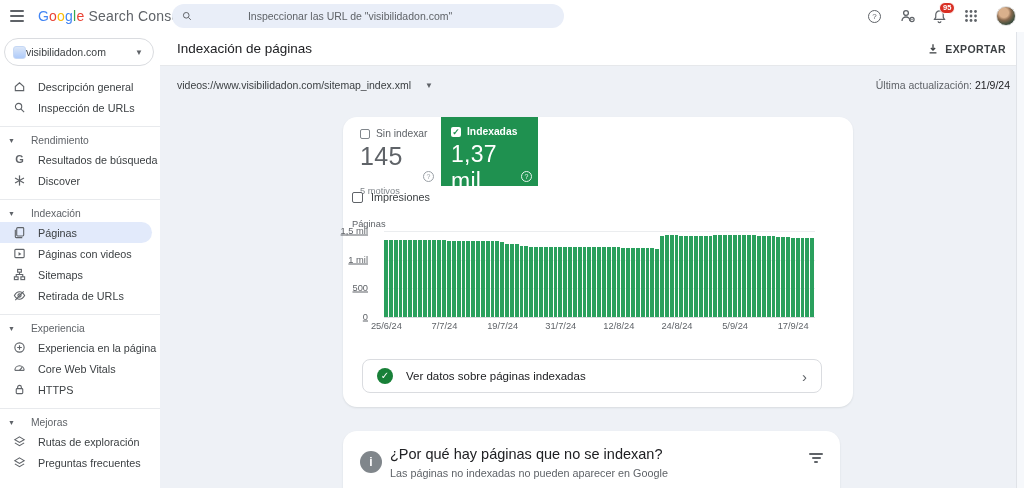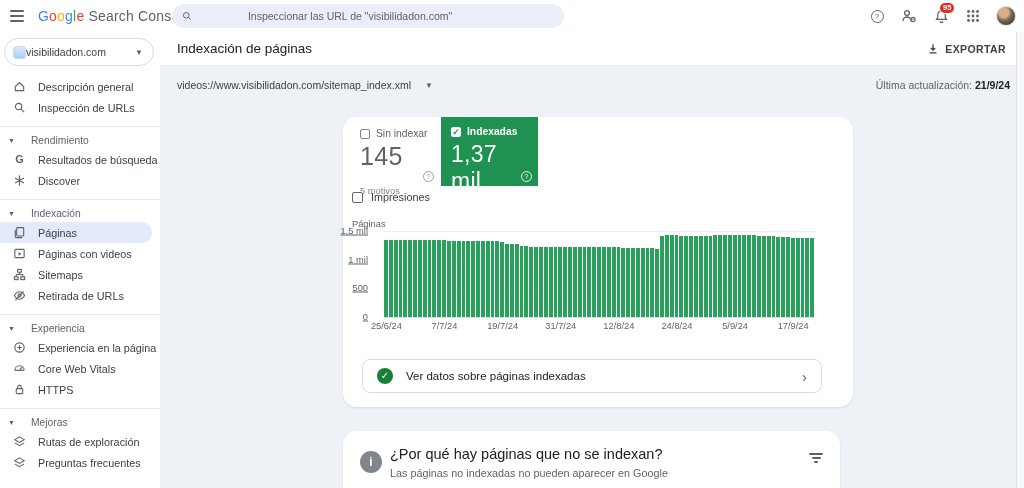--- a/index.html
+++ b/index.html
@@ -12,21 +12,21 @@
   .hamburger { width:32px; height:32px; display:flex; flex-direction:column; justify-content:center; gap:3px; padding-left:10px; cursor:pointer; }
   .hamburger span { display:block; width:14px; height:2px; background:#5f6368; border-radius:1px; }
   .logo { display:flex; align-items:baseline; margin-left:6px; font-size:14px; letter-spacing:.2px; }
   .logo .gword span { font-weight:500; }
   .gl0{color:#4285F4}.gl1{color:#EA4335}.gl2{color:#FBBC04}.gl3{color:#4285F4}.gl4{color:#34A853}.gl5{color:#EA4335}
   .logo .suffix { color:#5f6368; margin-left:4px; font-size:14px; }
   .searchbox { position:absolute; left:172px; top:4px; width:392px; height:24px; background:#e9eef8; border-radius:12px; display:flex; align-items:center; padding:0 10px;gap:48px; }
   .searchbox input { border:none; outline:none; background:transparent; font-family:"Liberation Sans",sans-serif; font-size:10.5px; color:#3c4043; width:100%; margin-left:8px; }
   .searchbox input::placeholder { color:#5f6368; }
   .top-icons { position:absolute; right:8px; top:0; height:32px; display:flex; align-items:center; gap:14px; }
-  .ticon { width:18px; height:18px; display:flex; align-items:center; justify-content:center; cursor:pointer; position:relative; color:#5f6368; }
+  .ticon { width:18px; height:18px; display:flex; align-items:center; justify-content:flex-start; cursor:pointer; position:relative; color:#5f6368; }
   .help-circ { width:13px; height:13px; border:1.2px solid #5f6368; border-radius:50%; font-size:8px; line-height:11px; text-align:center; color:#5f6368; }
   .badge { position:absolute; top:-5px; left:7px; background:#d93025; color:#fff; font-size:7.5px; font-weight:bold; border:1.5px solid #fff; border-radius:8px; padding:1px 3px; line-height:1; }
   .avatar { width:20px; height:20px; border-radius:50%; background:radial-gradient(circle at 38% 32%, #d9b08c 0 28%, #8a6a4f 45%, #41503f 70%, #25313b 100%); border:1px solid #e0e0e0; cursor:pointer; }
 
   
   .sidebar { position:absolute; left:0; top:32px; width:160px; height:456px; background:#fff; z-index:20; }
   .prop-pill { margin:6px 6px 10px 4px; height:28px; border:1px solid #dadce0; border-radius:16px; display:flex; align-items:center; padding:0 10px 0 8px; cursor:pointer; background:#fff; }
   .prop-ic { width:13px; height:13px; border-radius:3px; background:linear-gradient(#dce7f8,#aecbfa); border:1px solid #c6d8f5; flex:none; }
   .prop-label { font-size:10.5px; color:#3c4043; flex:1; white-space:nowrap; overflow:hidden; }
   .prop-caret { color:#5f6368; font-size:8px; margin-left:4px; }
@@ -41,21 +41,21 @@
   .gletter { font-size:11px; font-weight:bold; color:#5f6368; line-height:1; }
 
   
   .content-head { position:absolute; left:160px; top:32px; right:0; height:34px; background:#fff; border-bottom:1px solid #e6e8eb; display:flex; align-items:center; z-index:10; }
   .page-title { font-size:13.5px; color:#202124; margin-left:17px; }
   .export-btn { margin-left:auto; margin-right:12px; display:flex; align-items:center; gap:6px; color:#3c4043; font-size:10.5px; font-weight:bold; letter-spacing:.4px; cursor:pointer; padding:4px 6px; border-radius:4px; }
   .subhead { position:absolute; left:160px; top:66px; right:0; height:38px; display:flex; align-items:center; }
   .sitemap-select { margin-left:17px; display:flex; align-items:center; gap:14px; font-size:10.5px; color:#3c4043; cursor:pointer; }
   .caret { color:#5f6368; font-size:8px; }
   .last-update { margin-left:auto; margin-right:14px; font-size:10.5px; color:#5f6368; }
-  .last-update b { color:#202124; font-weight:bold; }
+  .last-update b { color:#202124; font-weight:normal; }
 
   
   .main-card { position:absolute; left:343px; top:117px; width:510px; height:290px; background:#fff; border-radius:14px; box-shadow:0 1px 2px rgba(60,64,67,.12); }
   .chip { position:absolute; left:9px; top:5px; width:88px; height:64px; padding:6px 8px; cursor:pointer; }
   .chip-head { display:flex; align-items:center; gap:6px; }
   .cb { width:10px; height:10px; border:1.4px solid #80868b; border-radius:2px; background:#fff; flex:none; }
   .chip-label { font-size:10.3px; color:#5f6368; }
   .chip-value { font-size:25px; color:#5f6368; margin-top:3px; letter-spacing:.3px; }
   .chip-sub { font-size:9.3px; color:#80868b; margin-top:15px; }
   .chip-help { position:absolute; right:6px; bottom:4px; width:11px; height:11px; border:1px solid #9aa0a6; border-radius:50%; color:#9aa0a6; font-size:7px; line-height:10px; text-align:center; cursor:pointer; }

